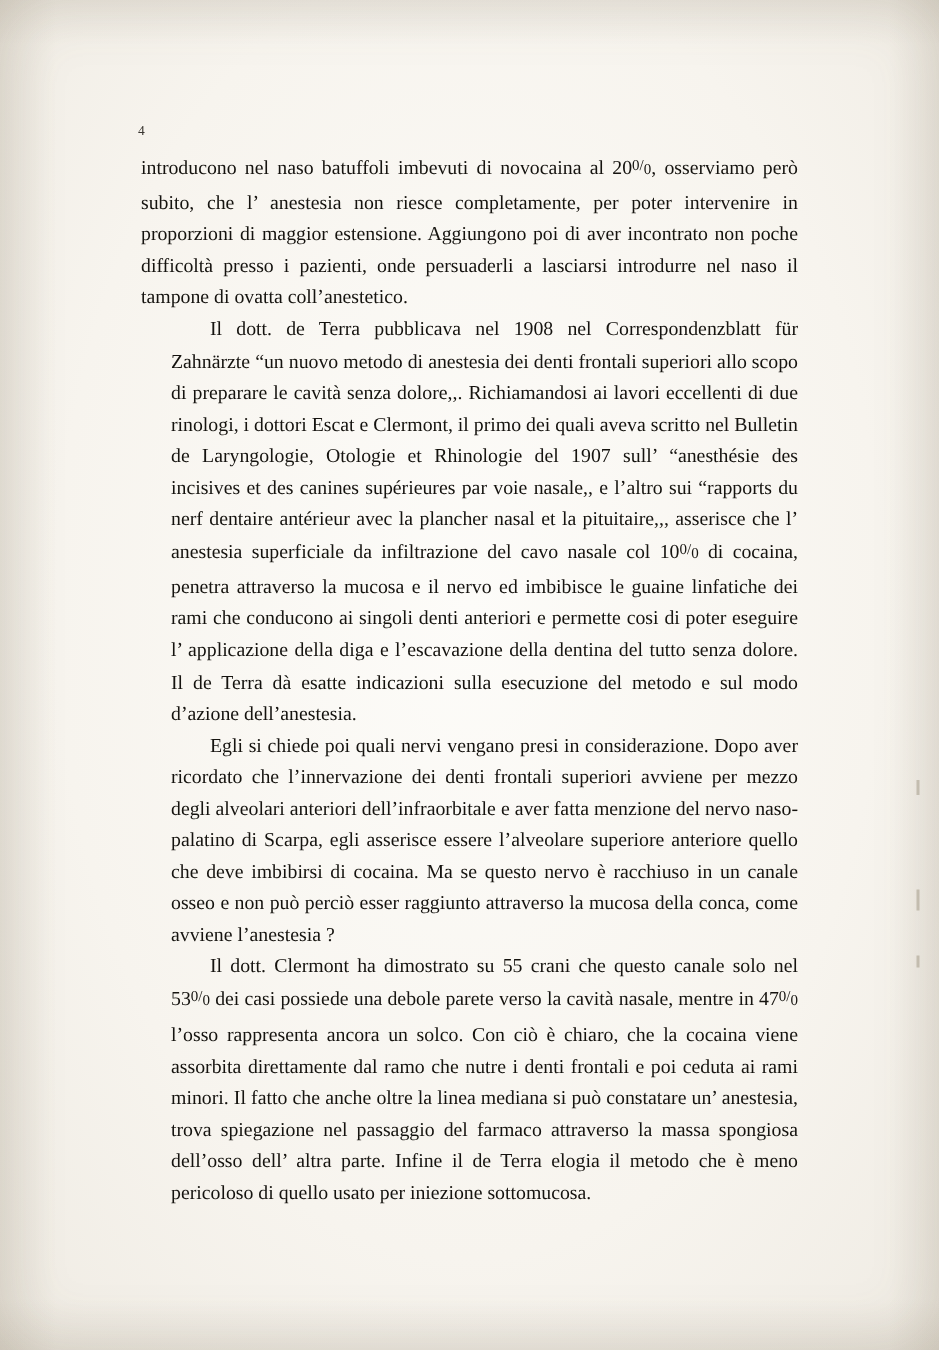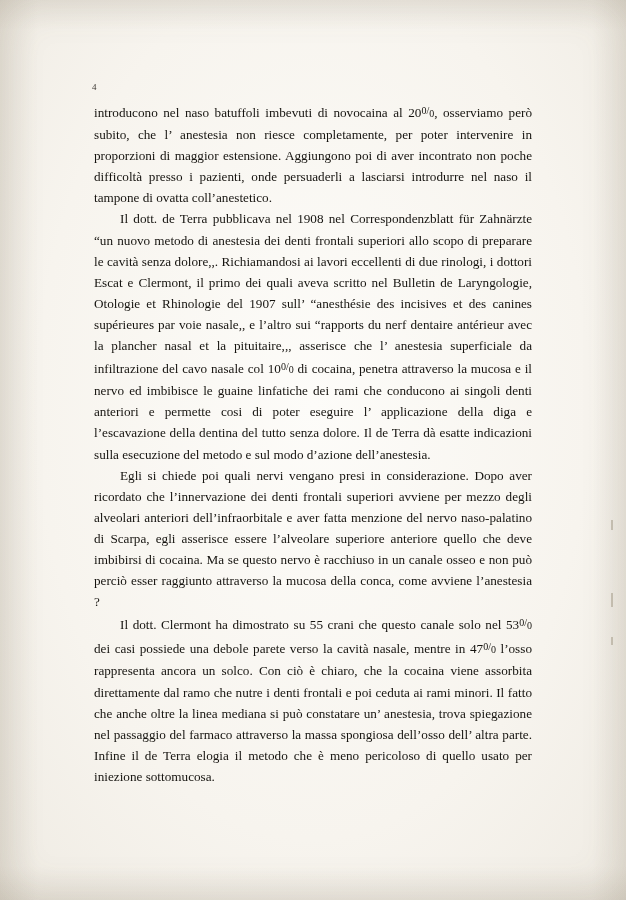--- a/index.html
+++ b/index.html
@@ -50,20 +50,21 @@
     line-height: 21.1px;
     text-align: justify;
     text-justify: inter-word;
     color: #15130f;
   }
   .textblock p {
     margin: 0;
   }
   .textblock p.indent {
     text-indent: 26px;
+    margin-left: 20px;
   }
   .pct {
     font-size: 10px;
     vertical-align: 0.30em;
   }
   .pct .den {
     vertical-align: -0.30em;
   }
   
   .margin-mark {

